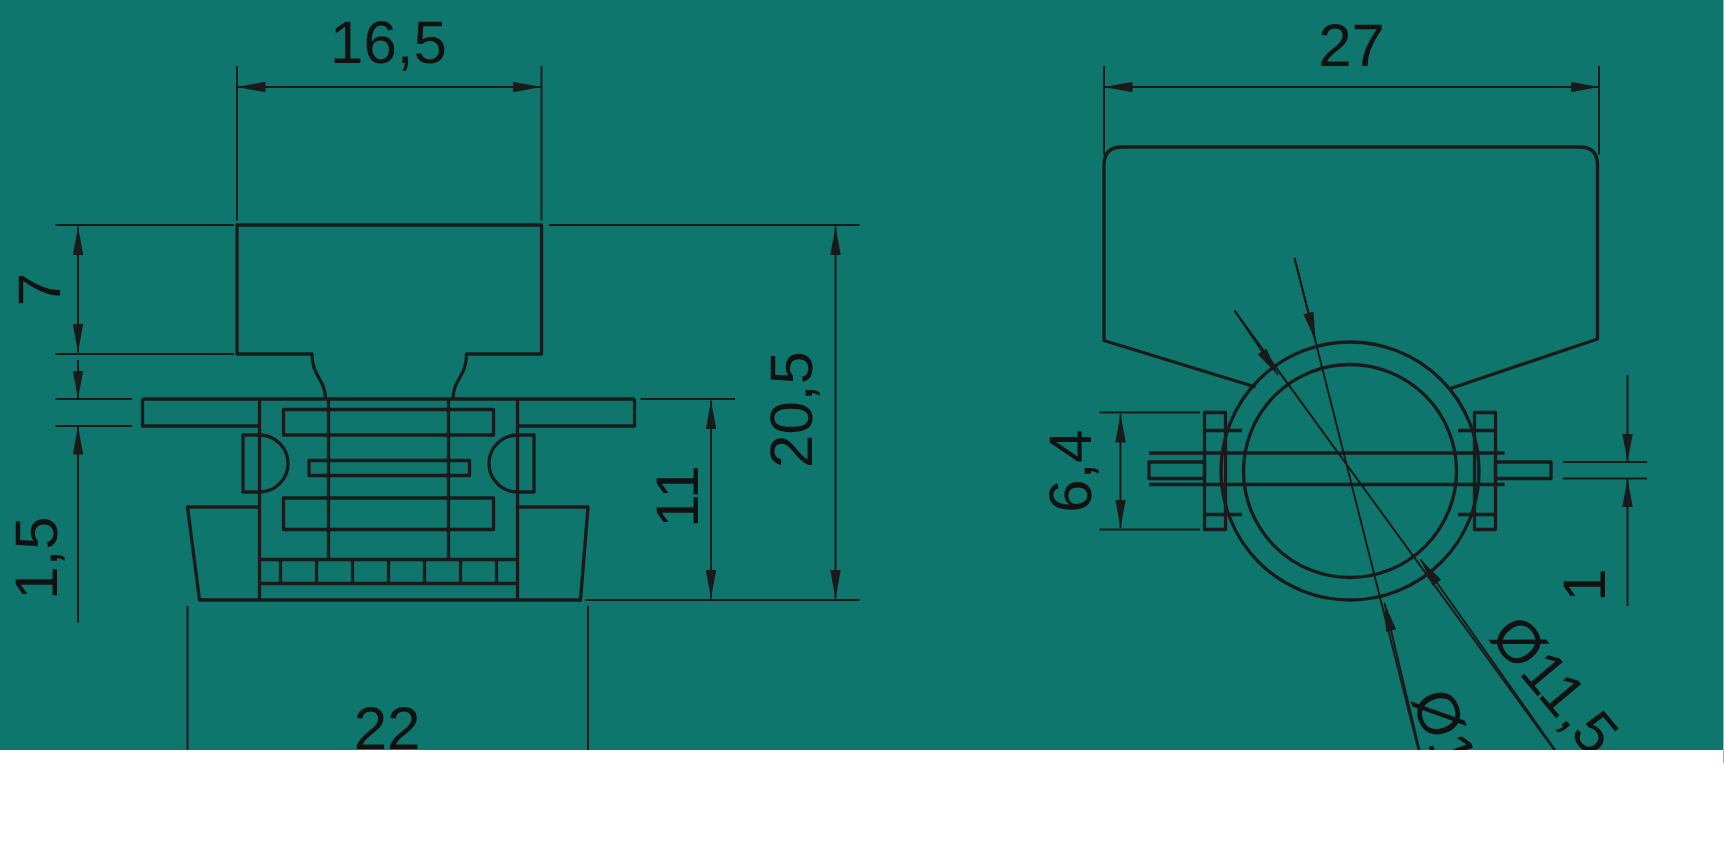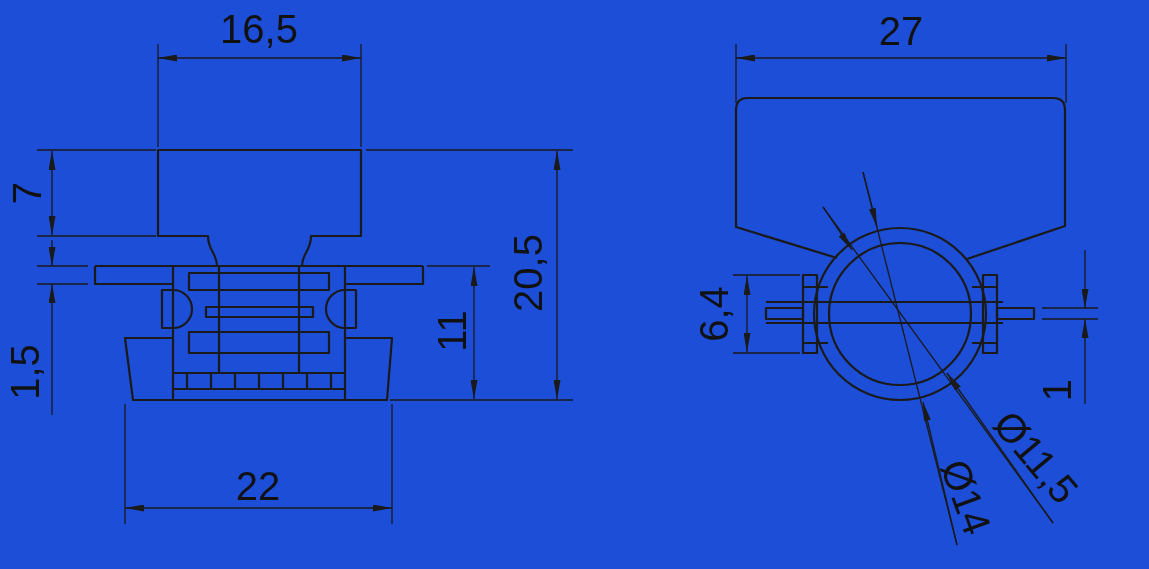--- a/index.html
+++ b/index.html
@@ -1,16 +1,16 @@
 <!DOCTYPE html>
 <html><head>
 <meta charset="utf-8">
 <style>
   html,body{margin:0;padding:0;background:#fff;}
-  .stage{position:relative;width:1149px;height:569px;background:#1d4ed8;overflow:hidden;
+  .stage{position:relative;width:1149px;height:500px;background:#0f766e;overflow:hidden;
          font-family:"Liberation Sans", sans-serif;}
   svg{position:absolute;left:0;top:0;}
   .outline{fill:none;stroke:#1a1a1a;stroke-width:2.2;stroke-linejoin:round;stroke-linecap:butt;}
   .dim{fill:none;stroke:#1a1a1a;stroke-width:1.3;}
   .dimtext{fill:#111;font-size:40px;font-family:"Liberation Sans", sans-serif;}
   .mid{text-anchor:middle;dominant-baseline:central;}
 </style>
 </head>
 <body>
 

